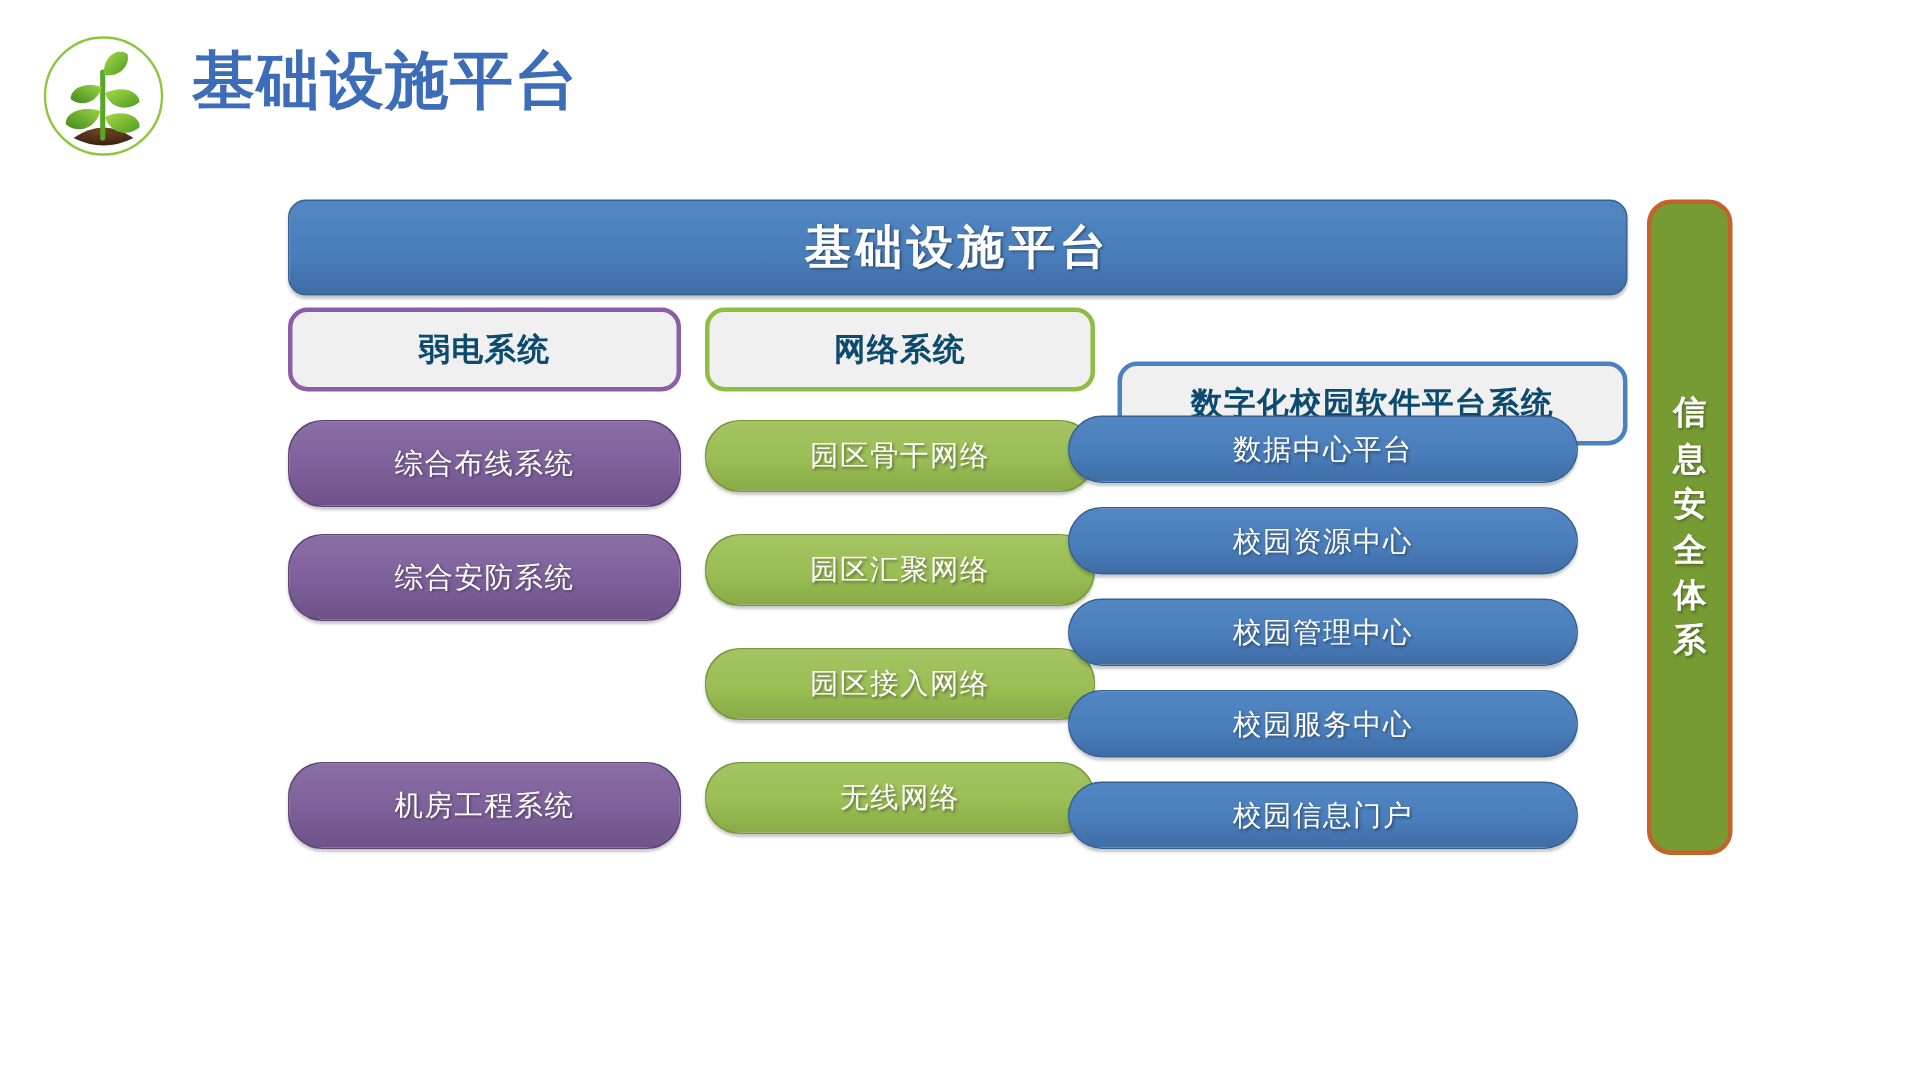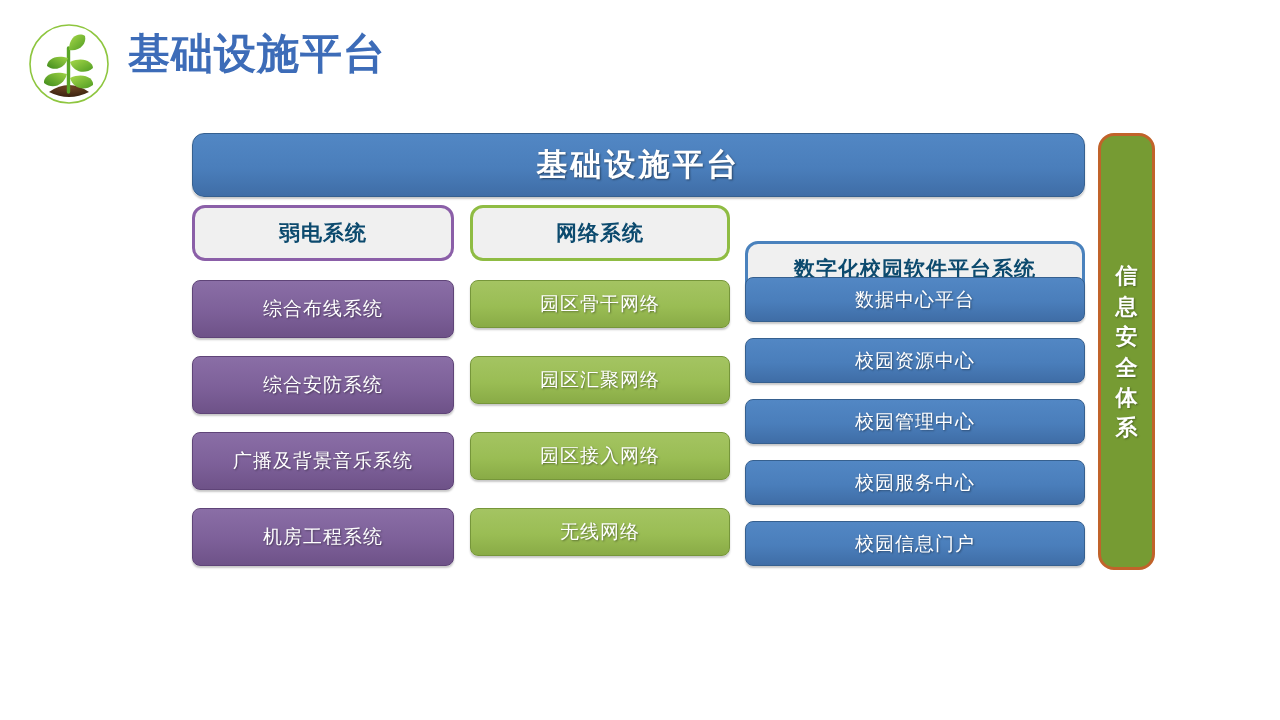--- a/index.html
+++ b/index.html
@@ -98,41 +98,41 @@
   .cat-head.green  { left: 470px;  width: 260px; border: 3px solid #8fbc43; }
   .cat-head.blue   { left: 745px;  width: 340px; border: 3px solid #4a82bd; margin-top: 36px; }
 
   
   .item {
     color: #ffffff;
     font-family: Liberation Serif, serif;
     font-size: 19px;
     letter-spacing: 1px;
     text-shadow: 1px 1px 2px rgba(0,0,0,0.40);
-    border-radius: 8px;
+    border-radius: 23px;
   }
 
   .item.purple {
     left: 192px;
     width: 262px;
     height: 58px;
     background: linear-gradient(180deg, #8a6ea6 0%, #7d6099 55%, #6e5288 100%);
     border: 1px solid #5f4478;
     box-shadow: 0 2px 2px rgba(0,0,0,0.22);
   }
   .item.green {
     left: 470px;
     width: 260px;
     height: 48px;
     background: linear-gradient(180deg, #a4c462 0%, #9abd54 55%, #89ab46 100%);
     border: 1px solid #76963a;
     box-shadow: 0 2px 2px rgba(0,0,0,0.22);
   }
   .item.blue {
-    left: 745px;
+    left: 712px;
     width: 340px;
     height: 45px;
     background: linear-gradient(180deg, #5287c4 0%, #4a7ebb 55%, #3f6da6 100%);
     border: 1px solid #36608f;
     box-shadow: 0 2px 2px rgba(0,0,0,0.22);
     font-size: 19px;
   }
 
   
   .side-bar {
@@ -198,21 +198,20 @@
 <div class="diagram">
 
   <div class="box banner">基础设施平台</div>
 
   <div class="box cat-head purple">弱电系统</div>
   <div class="box cat-head green">网络系统</div>
   <div class="box cat-head blue">数字化校园软件平台系统</div>
 
   <div class="box item purple" style="top:280px">综合布线系统</div>
   <div class="box item purple" style="top:356px">综合安防系统</div>
-  <div class="box item purple" style="top:432px">广播及背景音乐系统</div>
   <div class="box item purple" style="top:508px">机房工程系统</div>
 
   <div class="box item green" style="top:280px">园区骨干网络</div>
   <div class="box item green" style="top:356px">园区汇聚网络</div>
   <div class="box item green" style="top:432px">园区接入网络</div>
   <div class="box item green" style="top:508px">无线网络</div>
 
   <div class="box item blue" style="top:277px">数据中心平台</div>
   <div class="box item blue" style="top:338px">校园资源中心</div>
   <div class="box item blue" style="top:399px">校园管理中心</div>

